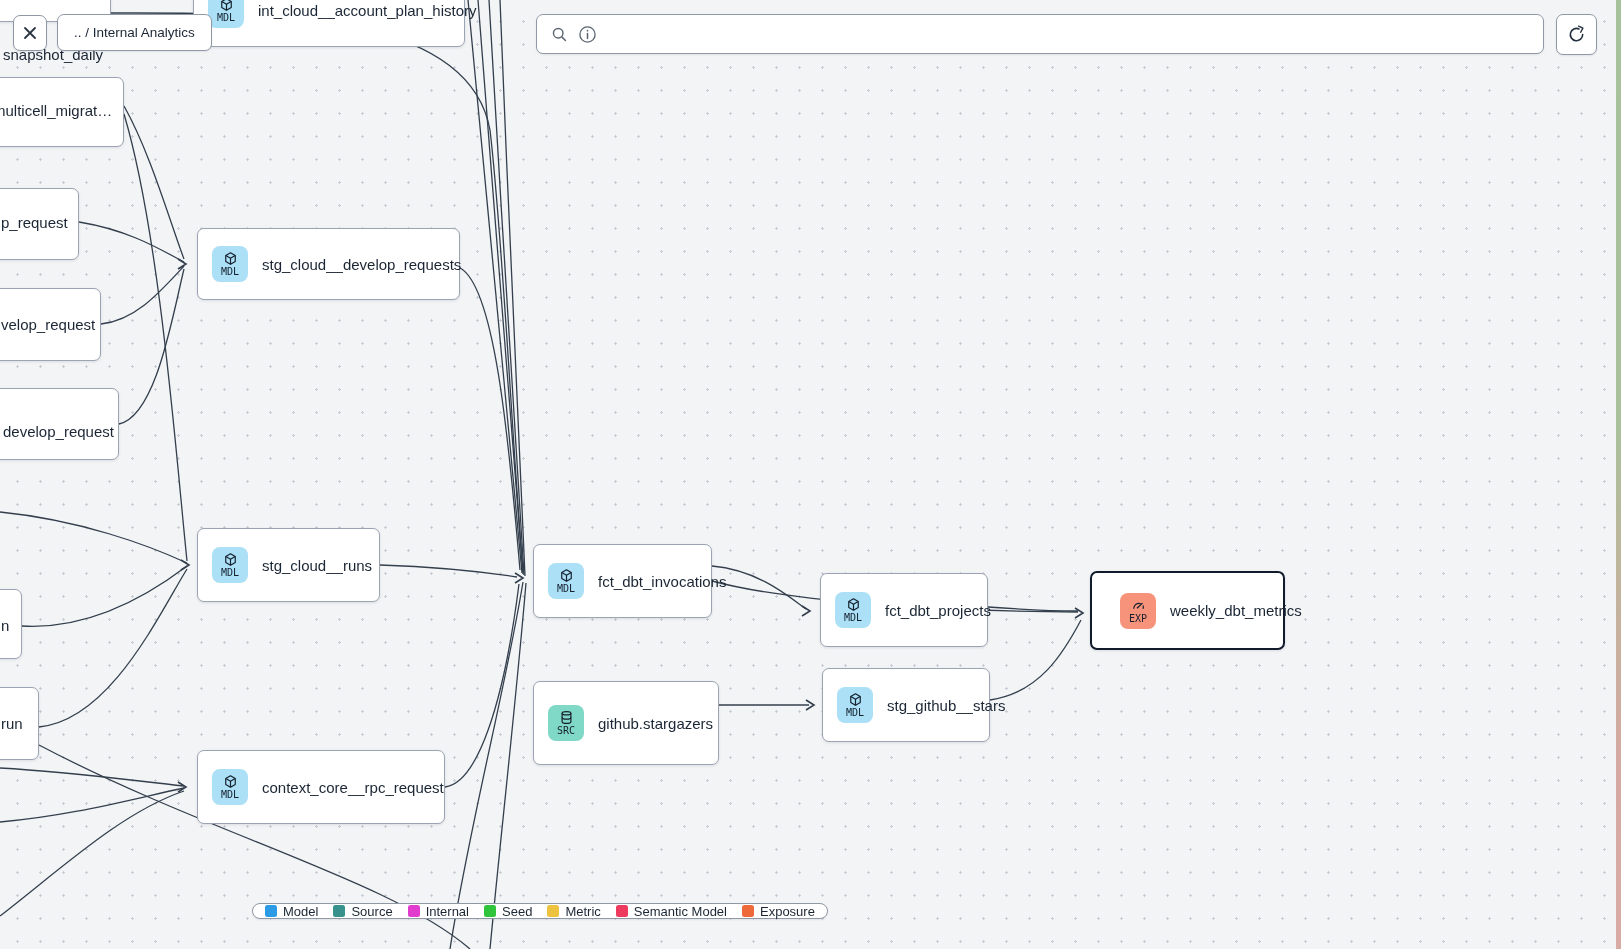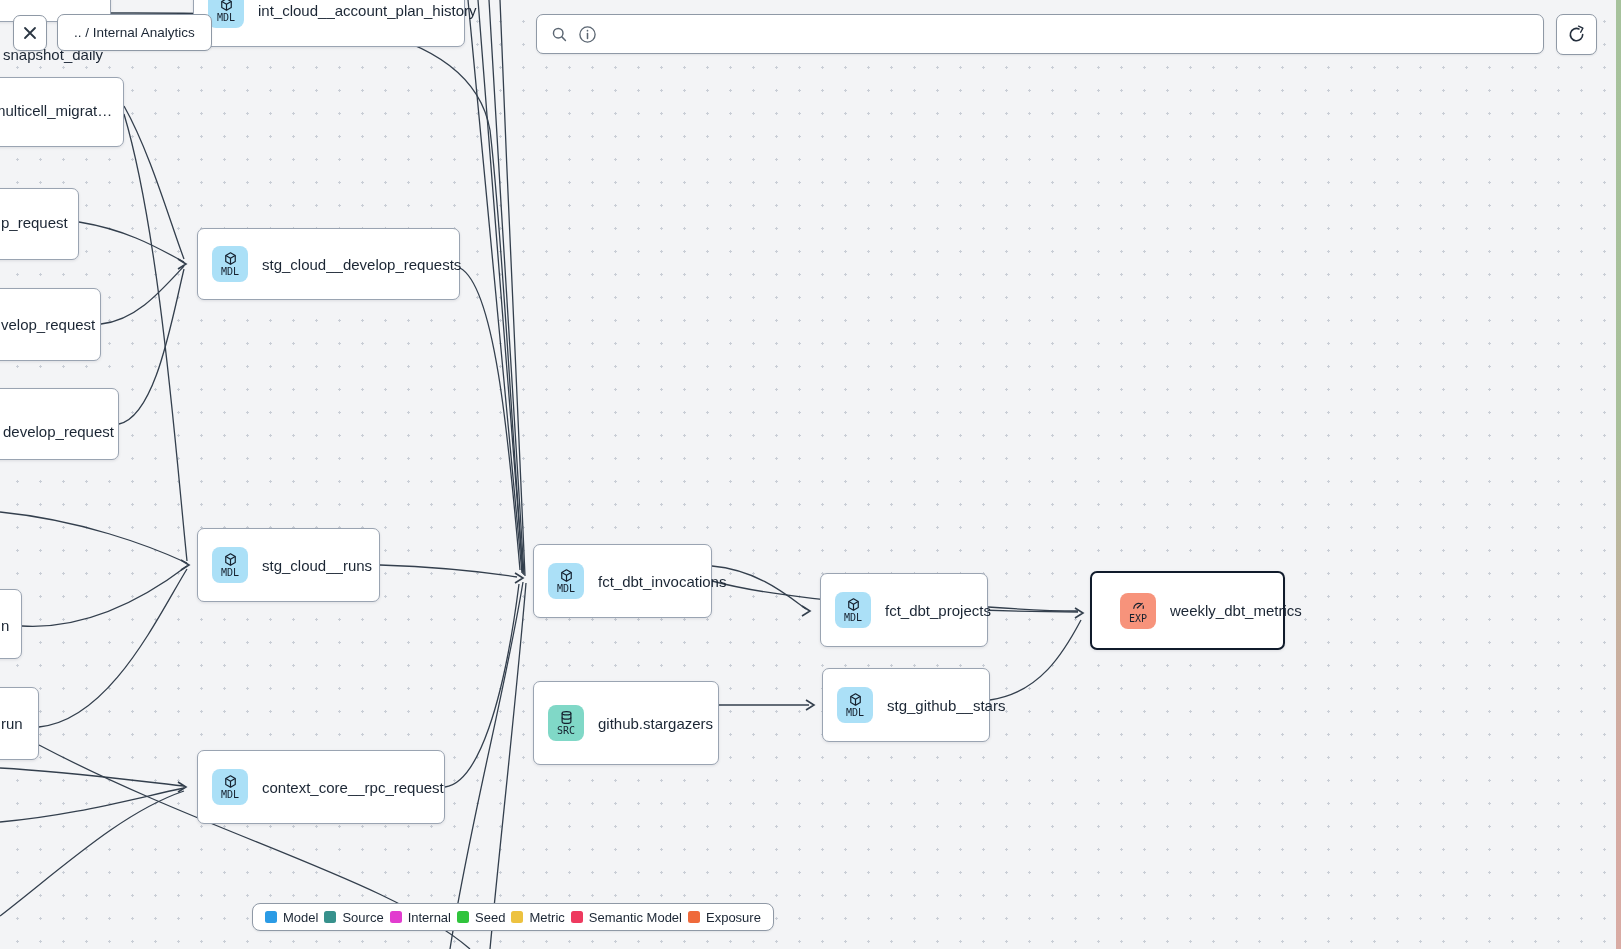--- a/index.html
+++ b/index.html
@@ -62,22 +62,22 @@
     font-size:20px; color:#5a6472; background:#fff; cursor:pointer; }
   .zoomctl .zbtn:first-child { border-bottom:1px solid #5a6472; }
 
   .lenses-group { left:13px; top:898px; height:31px; border-radius:9px;
     border:1px solid #6b7684; display:flex; overflow:hidden; background:#fff; }
   .lenses-btn { background:#1d4e42; color:#fff; display:flex; align-items:center;
     gap:7px; padding:0 13px; font-size:13.5px; cursor:pointer; }
   .restype-btn { display:flex; align-items:center; gap:8px; padding:0 13px;
     font-size:13.5px; color:#1b2634; cursor:pointer; background:#fff; }
 
-  .legend { left:252px; top:903px; height:28px; border-radius:8px;
-    display:flex; align-items:center; padding:0 12px; gap:6px; }
+  .legend { left:252px; top:903px; height:16px; border-radius:8px;
+    display:flex; align-items:center; padding:0 12px; gap:15px; }
   .legend-item { display:flex; align-items:center; gap:6px; font-size:13px; white-space:nowrap; }
   .legend-sq { width:12px; height:12px; border-radius:2.5px; display:inline-block; }
 
   .edge-strip { position:absolute; right:0; top:0; width:5px; height:949px;
     background:linear-gradient(180deg,#a6c29c 0%,#a9c09b 45%,#c2b39d 62%,#d4a9a1 80%,#d9aba4 100%); }
 
   .iconline { stroke:#242f3d; stroke-width:1.7; fill:none; stroke-linecap:round; stroke-linejoin:round; }
   .icongray { stroke:#5b6672; stroke-width:1.7; fill:none; stroke-linecap:round; }
 </style>
 </head>

